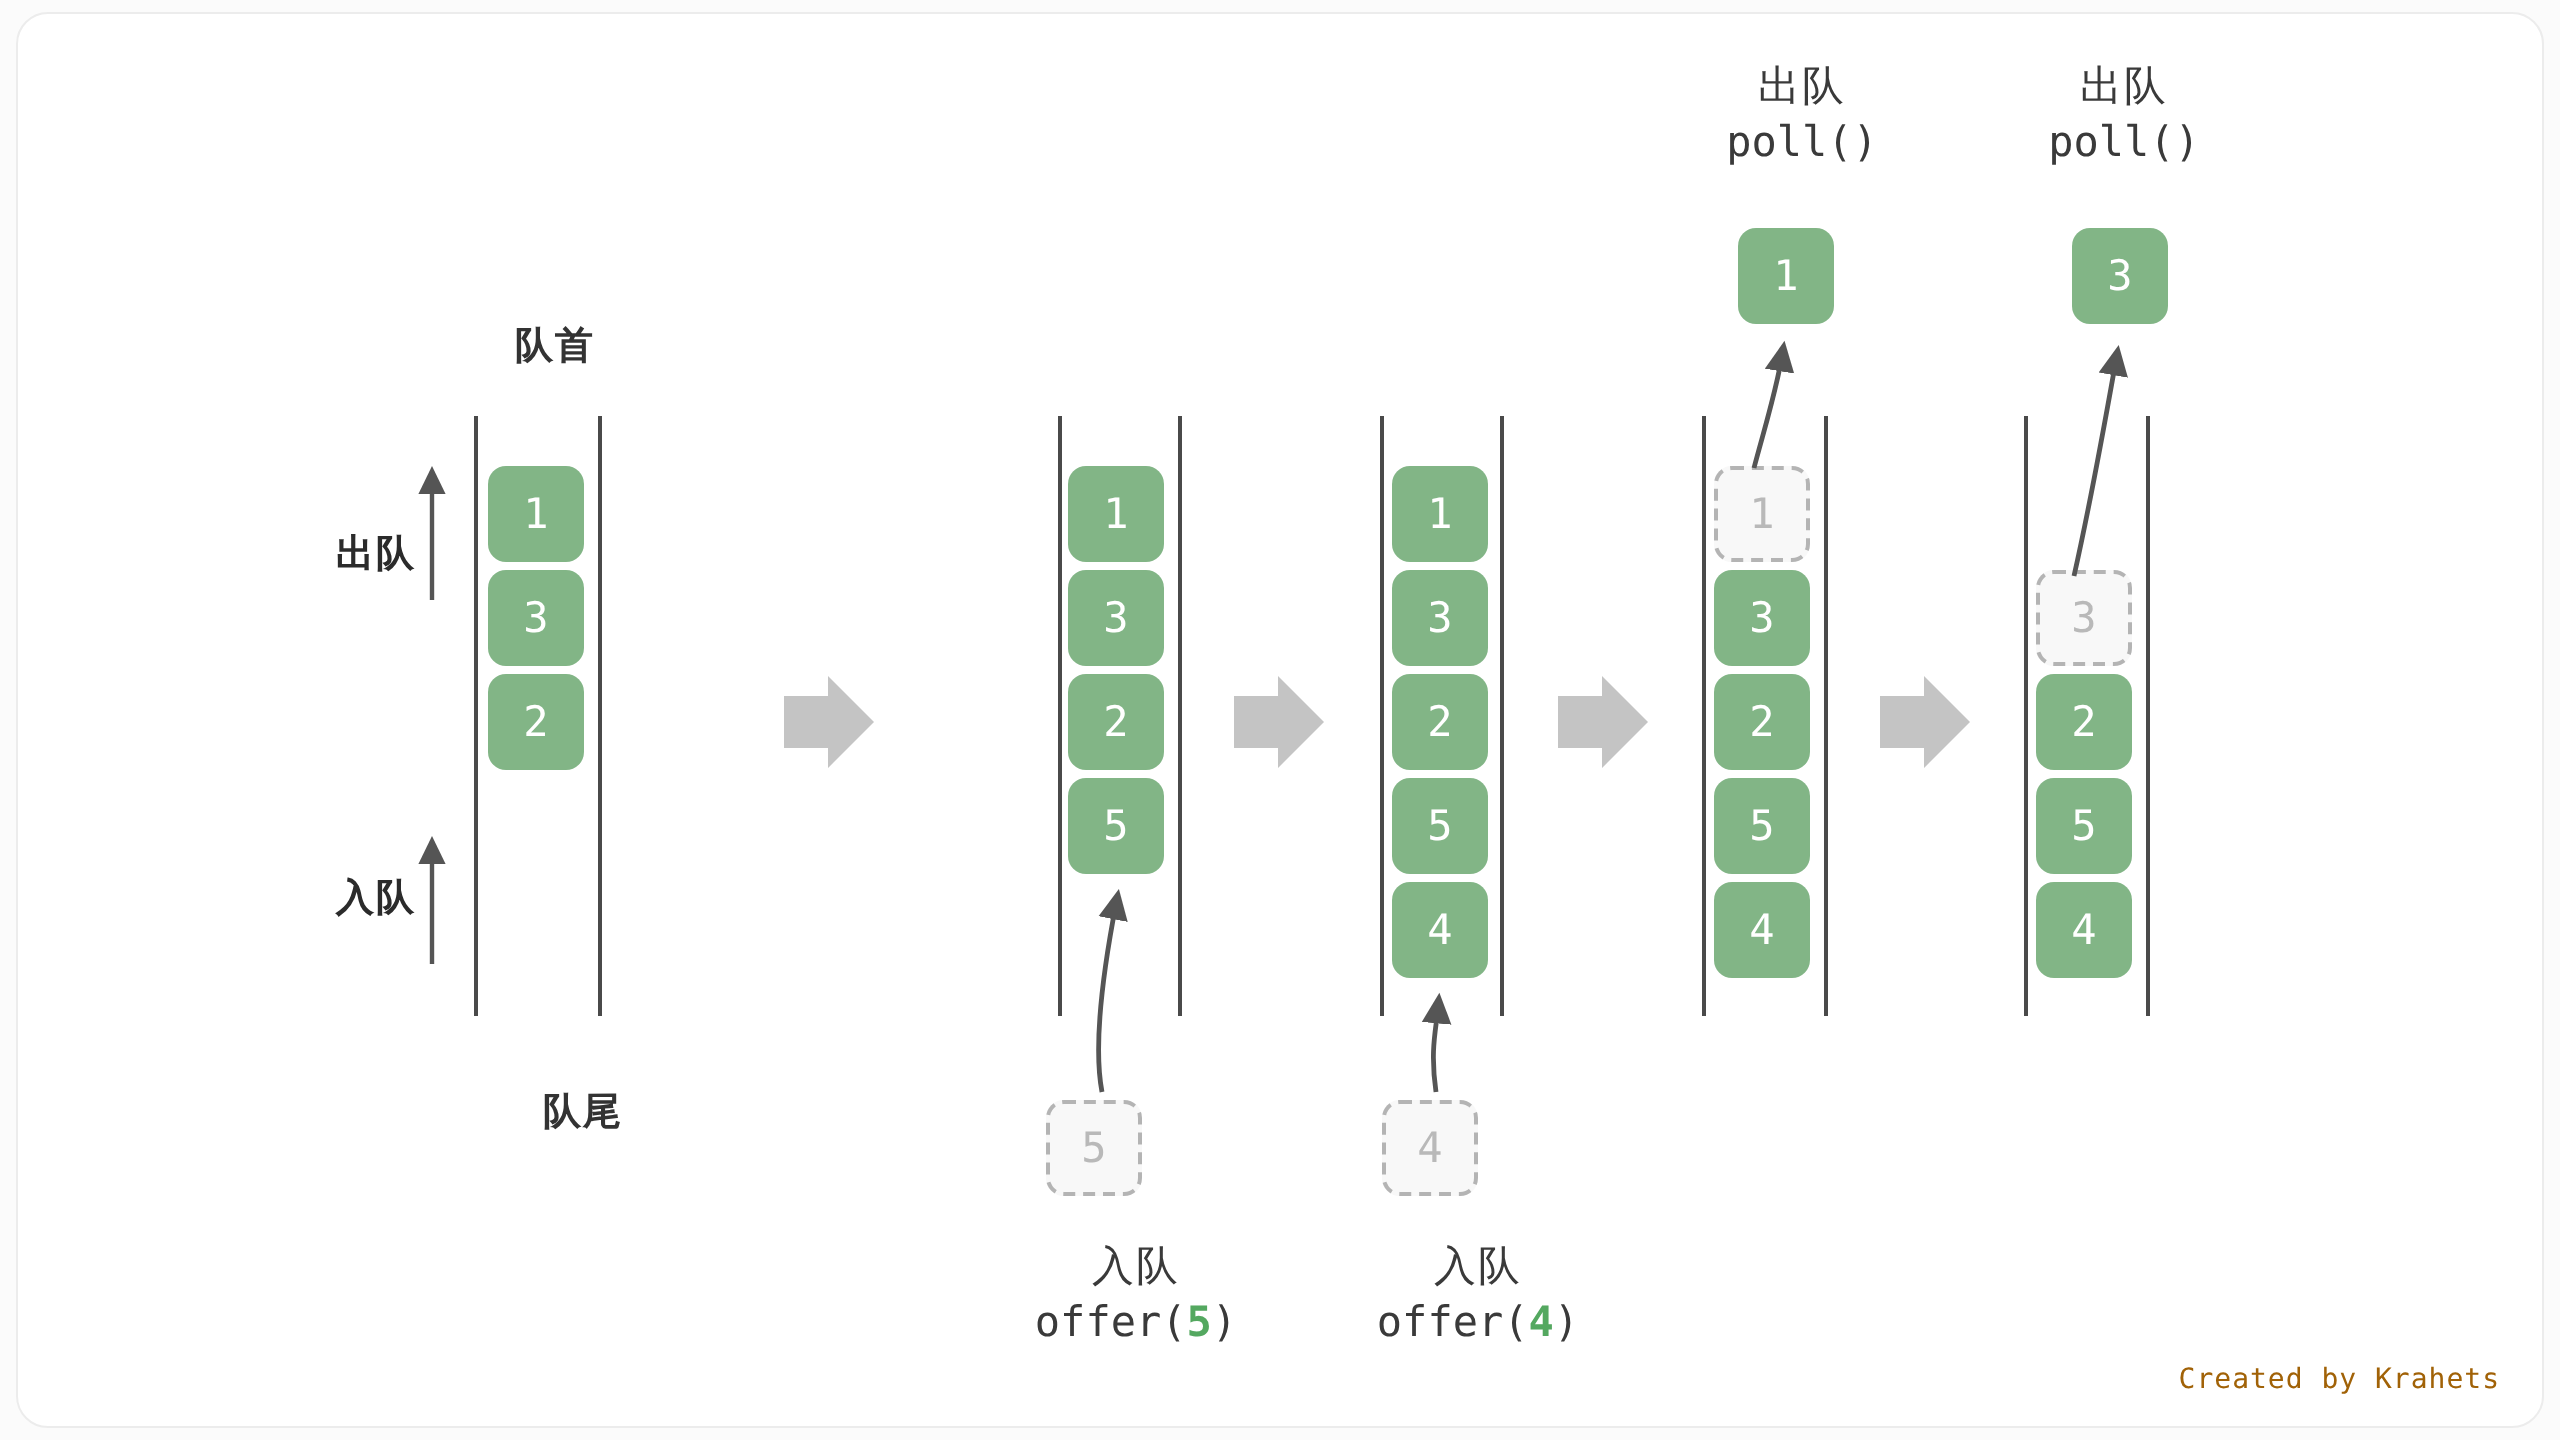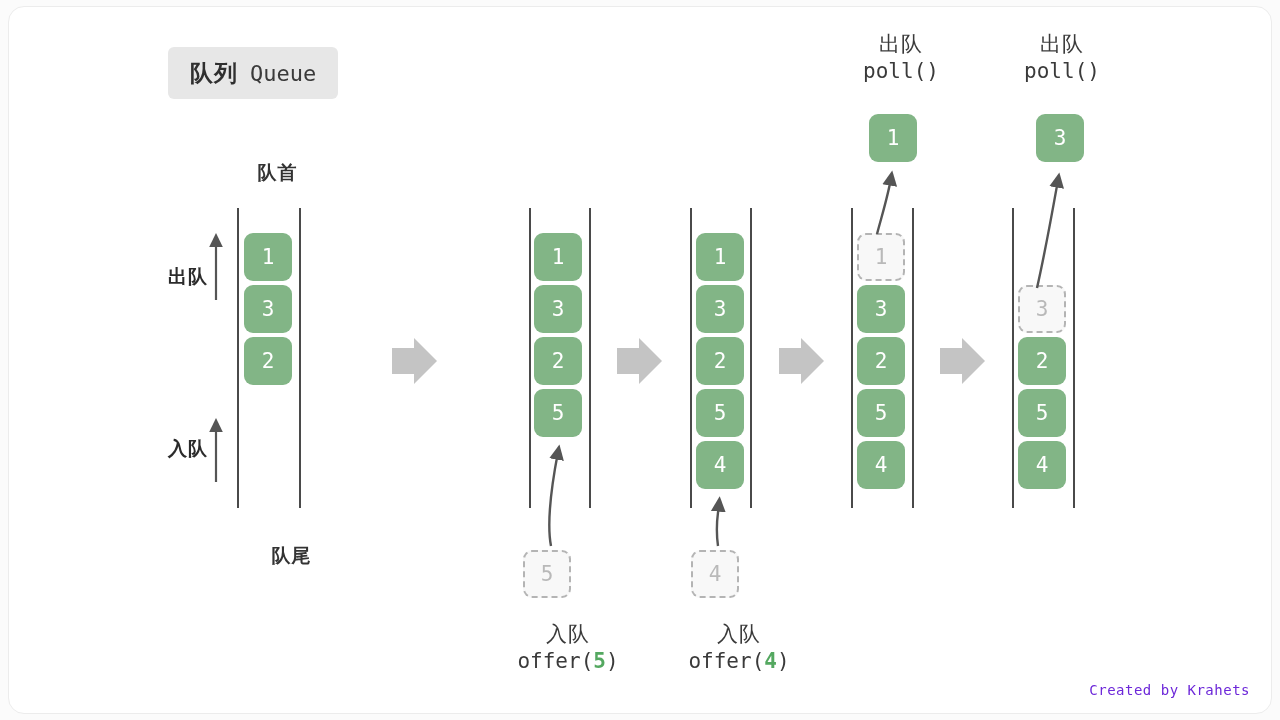--- a/index.html
+++ b/index.html
@@ -135,34 +135,30 @@
     height: 720px;
     pointer-events: none;
   }
   
   .footer {
     position: absolute;
     right: 30px;
     bottom: 22px;
     font-family: "DejaVu Sans Mono", "Liberation Mono", monospace;
     font-size: 14px;
-    color: #6d28d9;
+    color: #a16207;
     letter-spacing: 0.5px;
   }
 </style>
 </head>
 <body>
 
 <div id="canvas">
   <div class="card"></div>
 
-  <div class="title-badge">
-    <span class="title-cn">队列</span>
-    <span class="title-en">Queue</span>
-  </div>
 
   <div class="abs hdr-label" style="left:266px; top:160px;">队首</div>
   <div class="abs hdr-label" style="left:280px; top:543px;">队尾</div>
   <div class="abs side-label" style="left:145px; top:264px;">出队</div>
   <div class="abs side-label" style="left:145px; top:436px;">入队</div>
 
   <div class="rail" style="left:237px; top:208px; height:300px;"></div>
   <div class="rail" style="left:299px; top:208px; height:300px;"></div>
   <div class="box filled" style="left:244px; top:233px;">1</div>
   <div class="box filled" style="left:244px; top:285px;">3</div>

